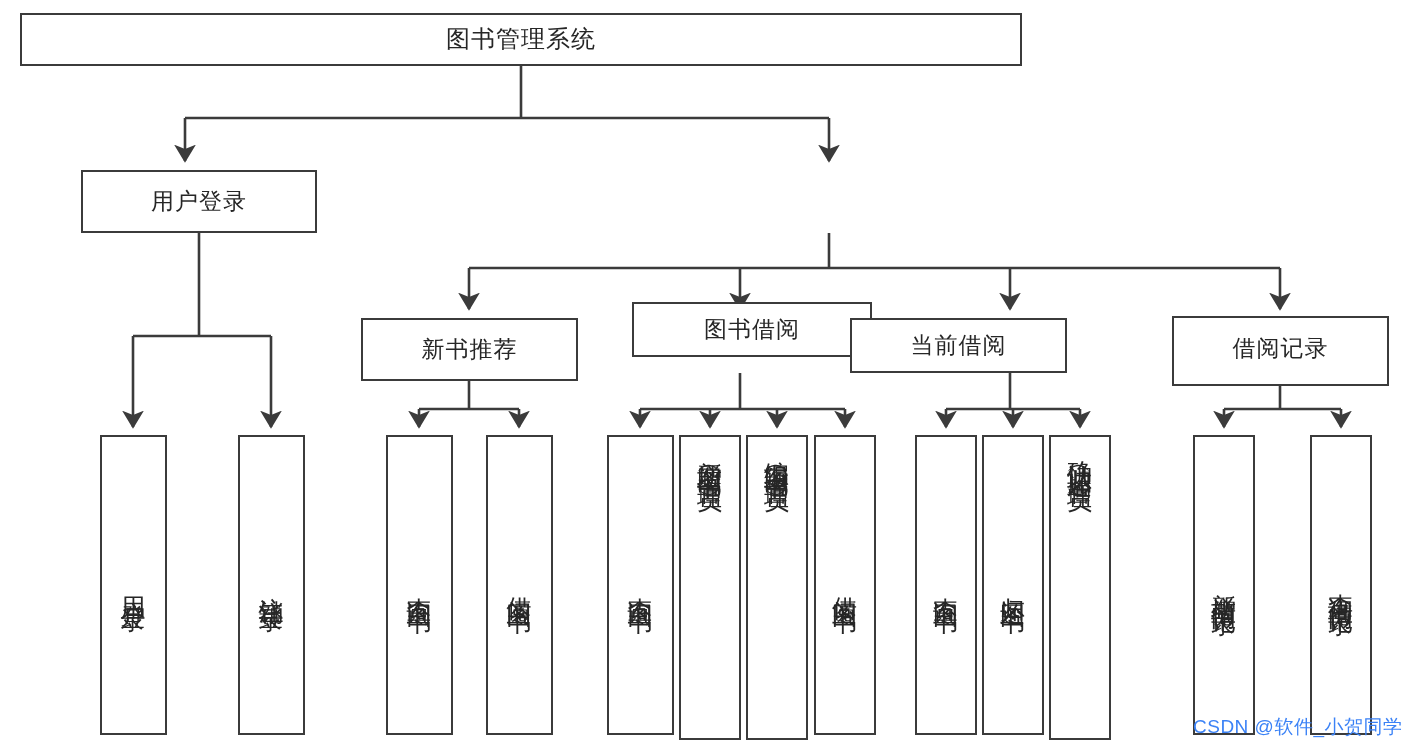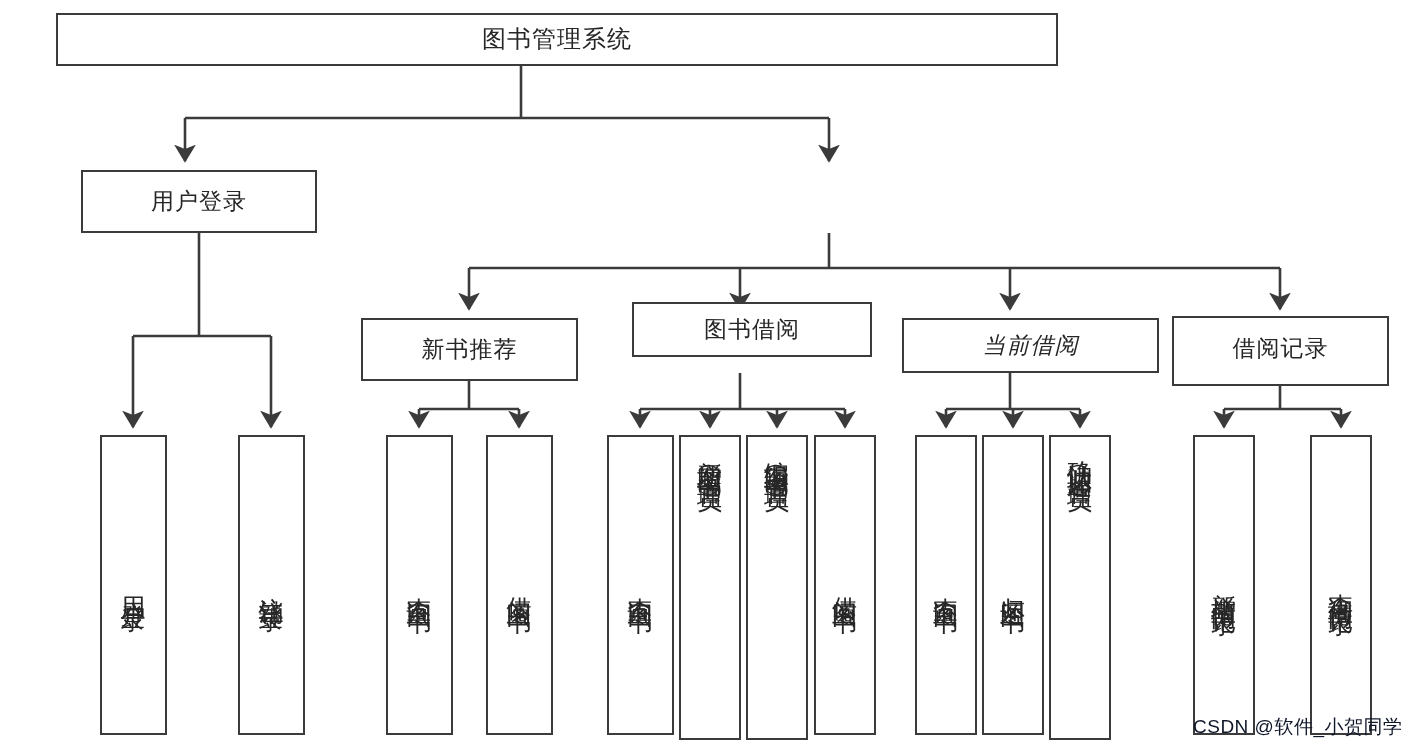--- a/index.html
+++ b/index.html
@@ -119,38 +119,38 @@
       <path d="M 1013 409 L 1013 427" marker-end="url(#arrow)"></path>
       <path d="M 1080 409 L 1080 427" marker-end="url(#arrow)"></path>
 
       <path d="M 1280 373 L 1280 409"></path>
       <path d="M 1224 409 L 1341 409"></path>
       <path d="M 1224 409 L 1224 427" marker-end="url(#arrow)"></path>
       <path d="M 1341 409 L 1341 427" marker-end="url(#arrow)"></path>
     </g>
   </svg>
 
-  <div class="node node-h node-root" style="left: 20px; top: 13px; width: 1002px; height: 53px; margin-left: 36px;">图书管理系统</div>
+  <div class="node node-h node-root" style="left: 20px; top: 13px; width: 1002px; height: 53px;">图书管理系统</div>
 
   <div class="node node-h" style="left: 81px; top: 170px; width: 236px; height: 63px;">用户登录</div>
 
   <div class="node node-h" style="left: 361px; top: 318px; width: 217px; height: 63px;">新书推荐</div>
   <div class="node node-h" style="left: 632px; top: 302px; width: 240px; height: 55px;">图书借阅</div>
-  <div class="node node-h" style="left: 902px; top: 318px; width: 257px; height: 55px; font-style: italic;">当前借阅</div>
+  <div class="node node-h" style="left: 850px; top: 318px; width: 217px; height: 55px;">当前借阅</div>
   <div class="node node-h" style="left: 1172px; top: 316px; width: 217px; height: 70px; font-family: Liberation Mono, monospace;">借阅记录</div>
 
   <div class="node node-v" style="left: 100px; top: 435px; width: 67px; height: 300px;">用户登录</div>
   <div class="node node-v" style="left: 238px; top: 435px; width: 67px; height: 300px;">注销登录</div>
   <div class="node node-v" style="left: 386px; top: 435px; width: 67px; height: 300px;">查询图书</div>
   <div class="node node-v" style="left: 486px; top: 435px; width: 67px; height: 300px;">借阅图书</div>
   <div class="node node-v" style="left: 607px; top: 435px; width: 67px; height: 300px;">查询图书</div>
   <div class="node node-v top-aligned" style="left: 679px; top: 435px; width: 62px; height: 305px;">新增图书（管理员）</div>
   <div class="node node-v top-aligned" style="left: 746px; top: 435px; width: 62px; height: 305px;">编辑图书（管理员）</div>
   <div class="node node-v" style="left: 814px; top: 435px; width: 62px; height: 300px;">借阅图书</div>
   <div class="node node-v" style="left: 915px; top: 435px; width: 62px; height: 300px;">查询图书</div>
   <div class="node node-v" style="left: 982px; top: 435px; width: 62px; height: 300px;">归还图书</div>
   <div class="node node-v top-aligned" style="left: 1049px; top: 435px; width: 62px; height: 305px;">确认归还（管理员）</div>
   <div class="node node-v" style="left: 1193px; top: 435px; width: 62px; height: 300px;">新增借阅记录</div>
   <div class="node node-v" style="left: 1310px; top: 435px; width: 62px; height: 300px;">查询借阅记录</div>
 
-  <div class="watermark" style="left: 1193px; top: 714px; color: #0f172a; text-align: center;">CSDN @软件_小贺同学</div>
+  <div class="watermark" style="left: 1193px; top: 714px; color: #3b82f6; text-align: center;">CSDN @软件_小贺同学</div>
 
 </div>
 
 </body></html>

